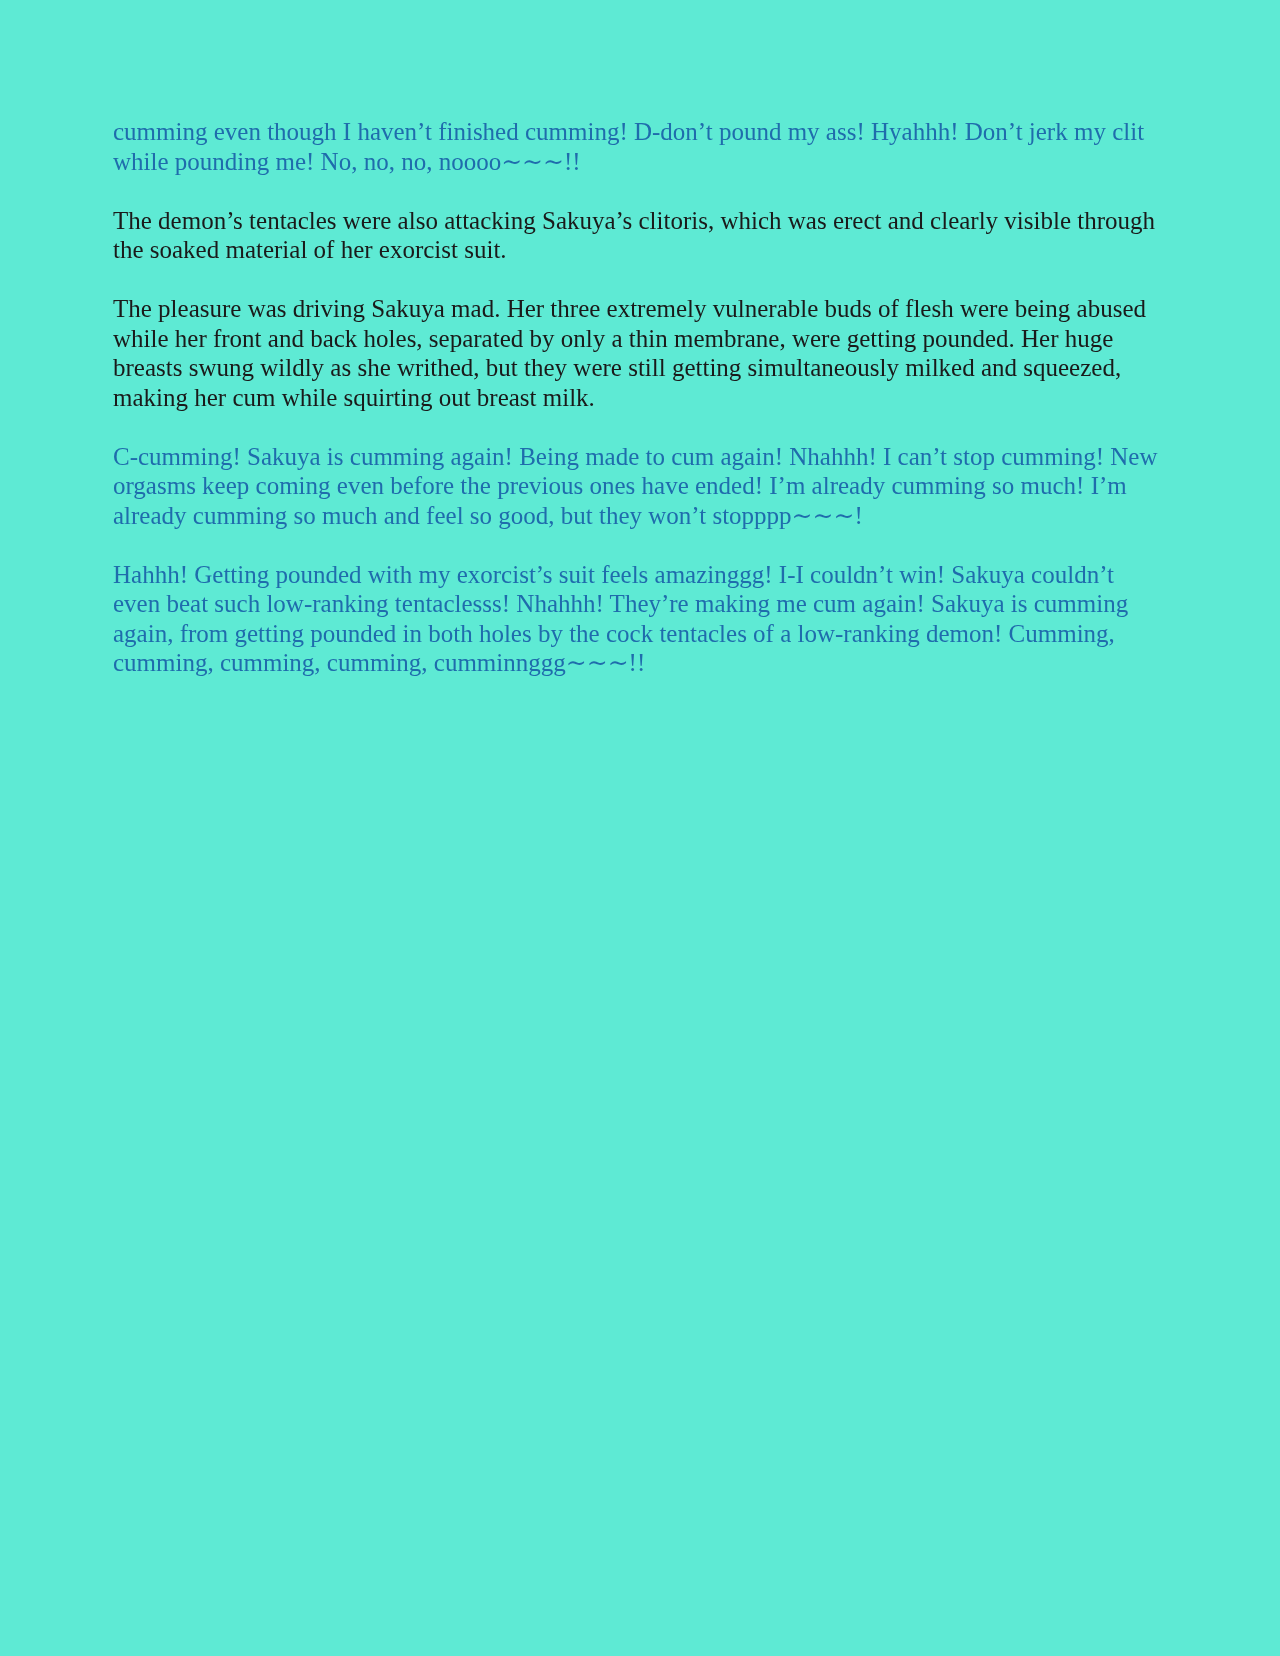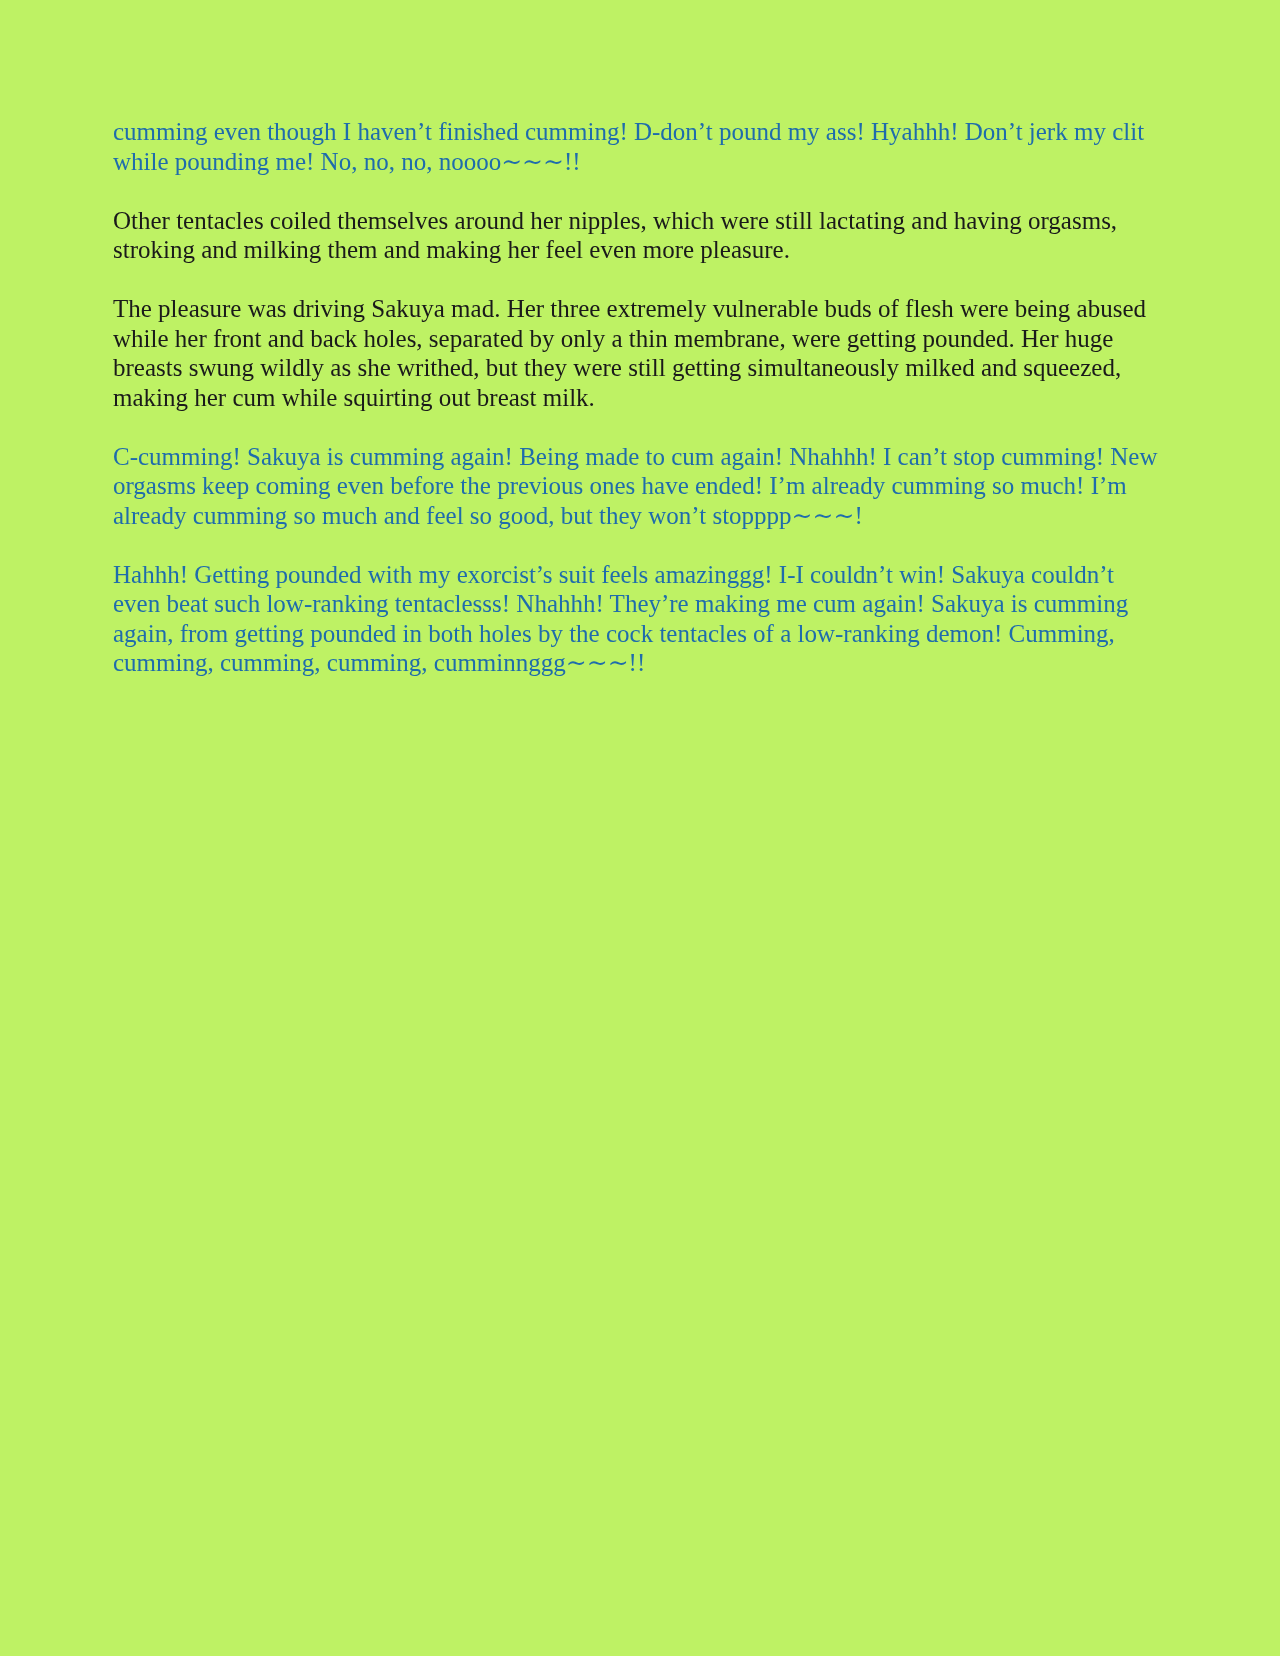--- a/index.html
+++ b/index.html
@@ -4,21 +4,21 @@
 <style>
   html, body {
     margin: 0;
     padding: 0;
     background: #ffffff;
   }
   .page {
     position: relative;
     width: 1280px;
     height: 1656px;
-    background: #bef264;
+    background: #5eead4;
     overflow: hidden;
     font-family: "Liberation Serif", "DejaVu Serif", "DejaVu Sans", serif;
   }
   .text-body {
     position: absolute;
     left: 113px;
     top: 117px;
     width: 1054px;
     font-size: 25px;
     line-height: 29.5px;
@@ -35,18 +35,18 @@
   .text-body p.speech {
     color: #1f6cac;
   }
 </style>
 </head>
 <body>
 
 <main class="page">
   <section class="text-body">
       <p class="speech">cumming even though I haven’t finished cumming! D-don’t pound my ass! Hyahhh! Don’t jerk my clit while pounding me! No, no, no, noooo∼∼∼!!</p>
-      <p class="narration">Other tentacles coiled themselves around her nipples, which were still lactating and having orgasms, stroking and milking them and making her feel even more pleasure.</p>
+      <p class="narration">The demon’s tentacles were also attacking Sakuya’s clitoris, which was erect and clearly visible through the soaked material of her exorcist suit.</p>
       <p class="narration">The pleasure was driving Sakuya mad. Her three extremely vulnerable buds of flesh were being abused while her front and back holes, separated by only a thin membrane, were getting pounded. Her huge breasts swung wildly as she writhed, but they were still getting simultaneously milked and squeezed, making her cum while squirting out breast milk.</p>
       <p class="speech">C-cumming! Sakuya is cumming again! Being made to cum again! Nhahhh! I can’t stop cumming! New orgasms keep coming even before the previous ones have ended! I’m already cumming so much! I’m already cumming so much and feel so good, but they won’t stopppp∼∼∼!</p>
       <p class="speech">Hahhh! Getting pounded with my exorcist’s suit feels amazinggg! I-I couldn’t win! Sakuya couldn’t even beat such low-ranking tentaclesss! Nhahhh! They’re making me cum again! Sakuya is cumming again, from getting pounded in both holes by the cock tentacles of a low-ranking demon! Cumming, cumming, cumming, cumming, cumminnggg∼∼∼!!</p>
     </section>
 </main>
 
 </body></html>

